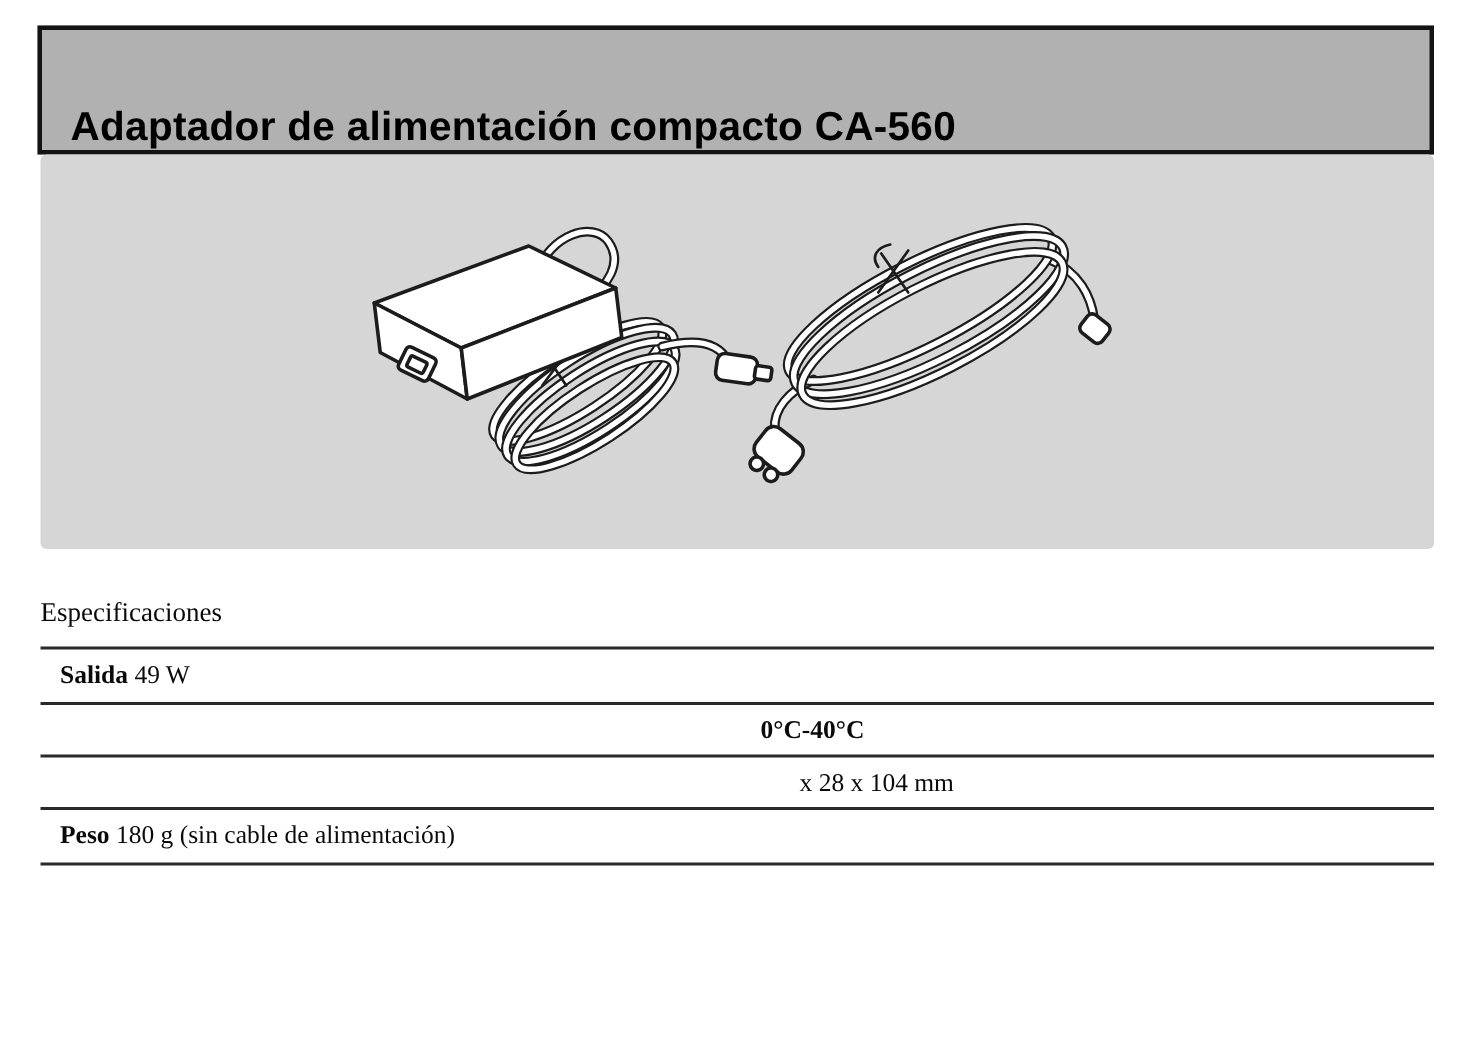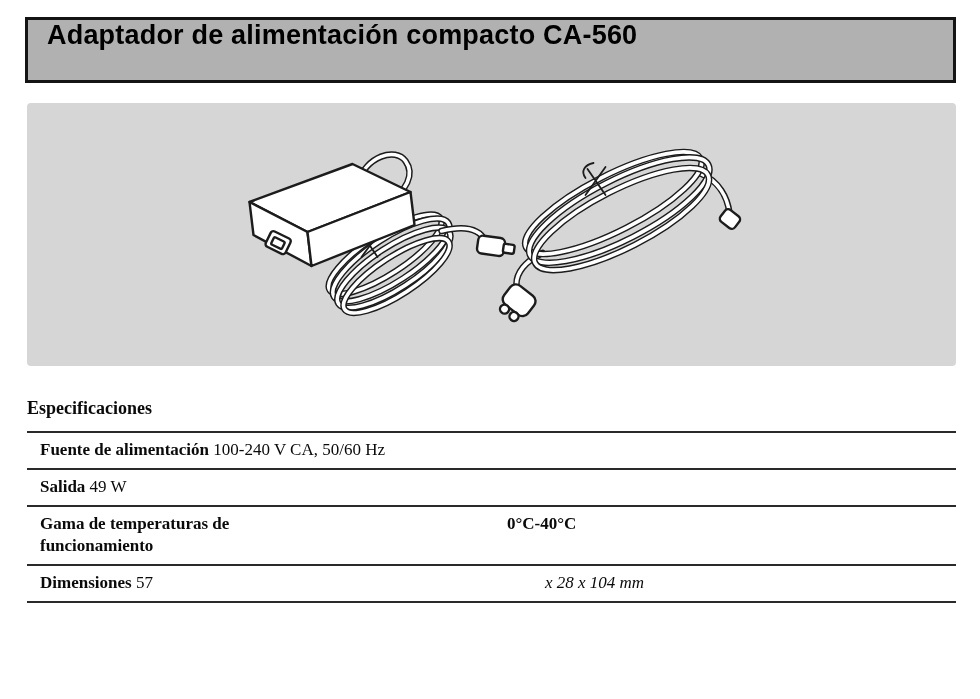--- a/index.html
+++ b/index.html
@@ -13,24 +13,24 @@
   html,body{background:#ffffff;}
   body{
     width:980px;height:699px;overflow:hidden;
     color:var(--text);
     font-family:"Liberation Serif","DejaVu Serif",serif;
   }
   .page{width:980px;height:699px;position:relative;}
 
   
   .title-bar{
-    position:absolute;left:25px;top:17px;width:931px;height:66px;
+    position:absolute;left:25px;top:17px;width:931px;height:86px;
     background:var(--title-bar-bg);
     border:3px solid var(--title-bar-border);
-    display:flex;align-items:flex-start;
+    display:flex;align-items:flex-end;
     padding-left:19px;
   }
   .title-bar h1{
     font-family:"Liberation Sans","DejaVu Sans",sans-serif;
     font-weight:bold;font-size:27px;letter-spacing:0.2px;
     color:#000;white-space:nowrap;
   }
 
   
   .illustration{
@@ -40,38 +40,38 @@
   }
   .illustration svg{display:block;width:100%;height:100%;}
   .to{stroke:#1c1c1c;stroke-width:6.5;fill:none;stroke-linecap:round;}
   .ti{stroke:#ffffff;stroke-width:3.6;fill:none;stroke-linecap:round;}
   .solid{fill:#ffffff;stroke:#1c1c1c;stroke-width:2.4;stroke-linejoin:round;}
   .thin{stroke:#1c1c1c;stroke-width:1.8;fill:none;stroke-linecap:round;}
 
   
   .specs-heading{
     position:absolute;left:27px;top:398px;
-    font-size:18px;font-weight:bold;
+    font-size:18px;font-weight:normal;
   }
   .specs-table{
     position:absolute;left:27px;top:431px;width:929px;
     border-top:2px solid var(--rule);
     font-size:17px;line-height:22px;
   }
   .spec-row{
     position:relative;
     border-bottom:2px solid var(--rule);
     padding:6px 0 7px 13px;
     min-height:35px;
   }
   .spec-row b{font-weight:bold;}
   .label-cell{display:inline-block;max-width:235px;vertical-align:top;}
   .value2{position:absolute;top:6px;}
   .value2.temp{left:480px;font-weight:bold;}
-  .value2.dim{left:518px;font-style:italic;}
+  .value2.dim{left:506px;}
 </style>
 </head>
 <body>
 
 <div class="page">
 
   <header class="title-bar">
     <h1>Adaptador de alimentación compacto CA-560</h1>
   </header>
 
@@ -132,34 +132,32 @@
         <circle class="solid" cx="-6" cy="15" r="4.5"></circle>
         <circle class="solid" cx="6" cy="15" r="4.5"></circle>
       </g>
     </svg>
   </figure>
 
   <h2 class="specs-heading">Especificaciones</h2>
 
   <div class="specs-table">
 
-    <div class="spec-row">
-      <p><b>Fuente de alimentación</b> <span>100-240 V CA, 50/60 Hz</span></p>
-    </div>
 
     <div class="spec-row">
       <p><b>Salida</b> <span>49 W</span></p>
     </div>
 
 
     <div class="spec-row">
-      <p class="label-cell"><b>Gama de temperaturas de funcionamiento</b></p>
       <p class="value2 temp">0°C-40°C</p>
     </div>
 
     <div class="spec-row">
-      <p><b>Dimensiones</b> <span>57</span></p>
       <p class="value2 dim">x 28 x 104 mm</p>
     </div>
 
+    <div class="spec-row">
+      <p><b>Peso</b> <span>180 g (sin cable de alimentación)</span></p>
+    </div>
 
   </div>
 </div>
 
 </body></html>

